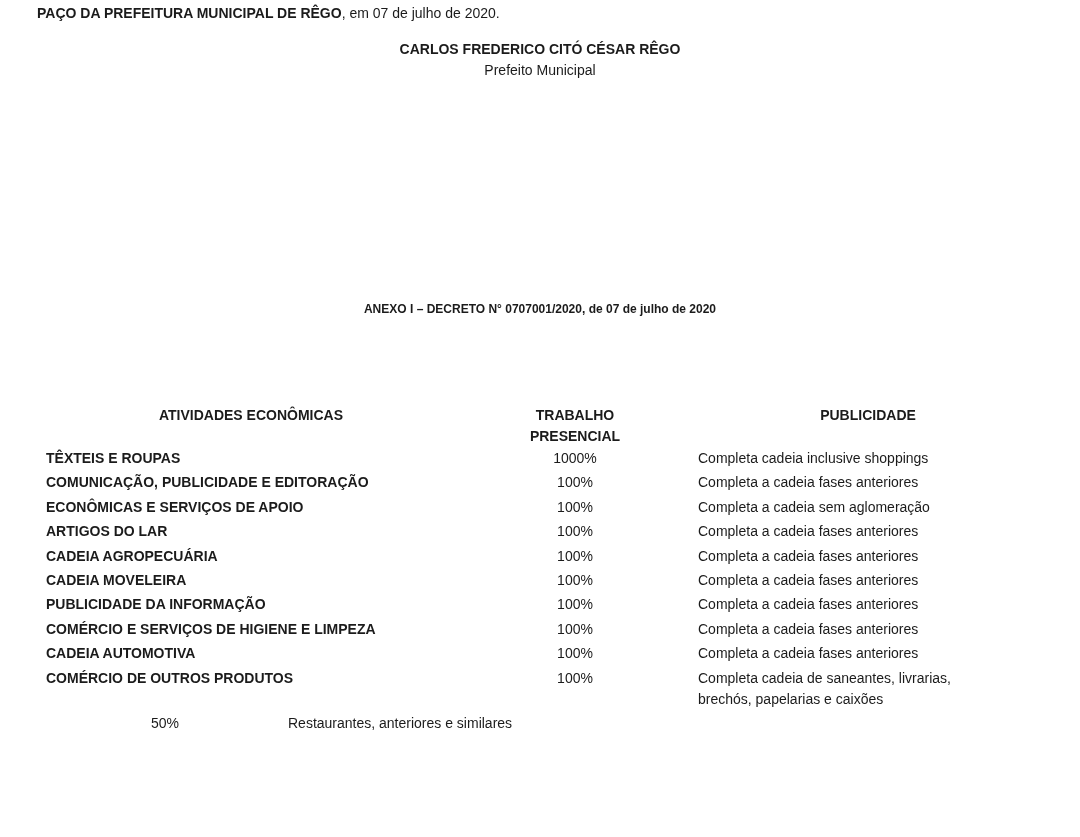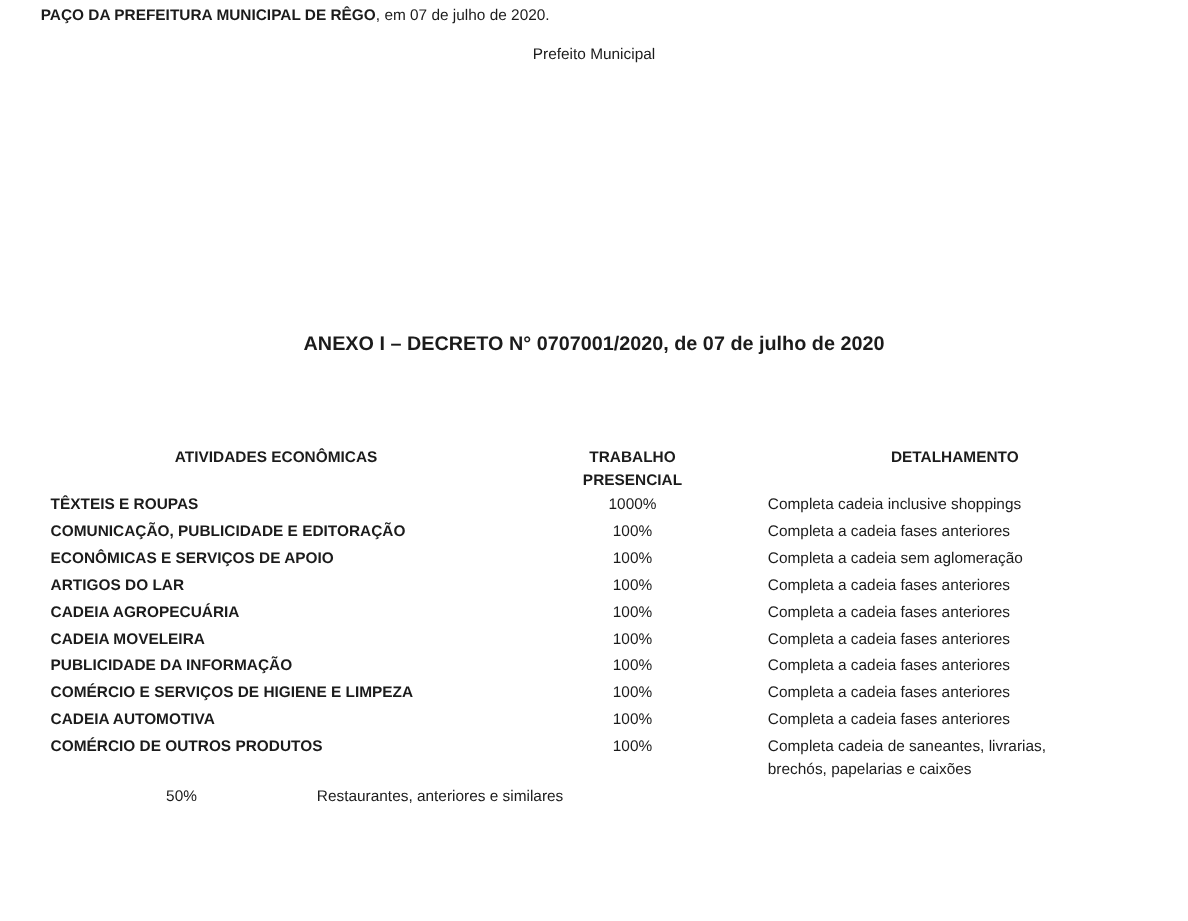--- a/index.html
+++ b/index.html
@@ -36,21 +36,21 @@
   }
   .signature-name { font-weight: bold; }
   .signature-role { font-weight: normal; }
   .annex-title {
     position: absolute;
     left: 0;
     top: 302px;
     width: 1080px;
     margin: 0;
     text-align: center;
-    font-size: 18px;
+    font-size: 12px;
     font-weight: bold;
   }
   .activities-table {
     position: absolute;
     left: 46px;
     top: 405px;
     width: 994px;
   }
   .t-row {
     display: flex;
@@ -75,30 +75,31 @@
   .cell-detail { padding-right: 48px; }
 </style>
 </head>
 <body>
 
 <div>
 
   <p class="closing-line"><strong>PAÇO DA PREFEITURA MUNICIPAL DE RÊGO</strong><span>, em 07 de julho de 2020.</span></p>
 
   <div class="signature-block">
+    <div class="signature-name">CARLOS FREDERICO CITÓ CÉSAR RÊGO</div>
     <div class="signature-role">Prefeito Municipal</div>
   </div>
 
   <h1 class="annex-title">ANEXO I – DECRETO N° 0707001/2020, de 07 de julho de 2020</h1>
 
   <div class="activities-table">
     <div class="t-row t-head">
       <div class="col-activity">ATIVIDADES ECONÔMICAS</div>
       <div class="col-work">TRABALHO PRESENCIAL</div>
-      <div class="col-detail">DETALHAMENTO</div>
+      <div class="col-detail">PUBLICIDADE</div>
     </div>
     <div id="table-rows">
   <div class="t-row">
     <div class="col-activity cell-activity">TÊXTEIS E ROUPAS</div>
     <div class="col-work cell-work">1000%</div>
     <div class="col-detail cell-detail">Completa cadeia inclusive shoppings</div>
   </div>
 
   <div class="t-row">
     <div class="col-activity cell-activity">COMUNICAÇÃO, PUBLICIDADE E EDITORAÇÃO</div>

